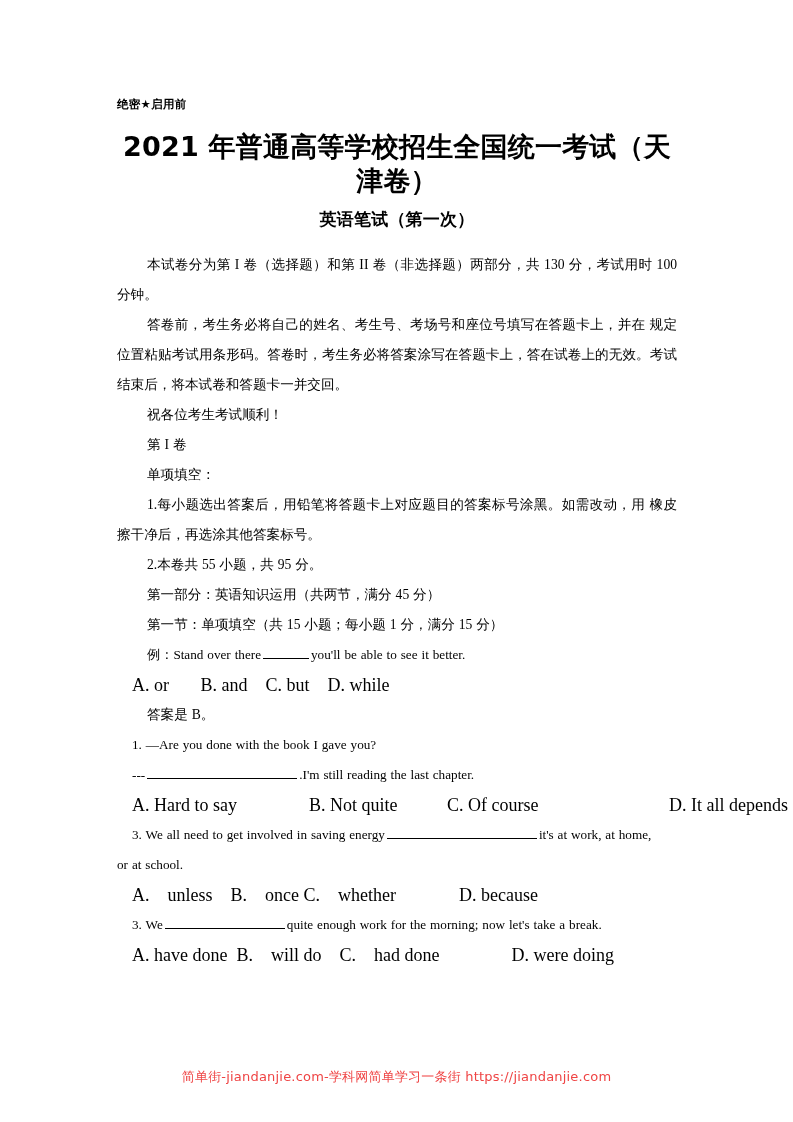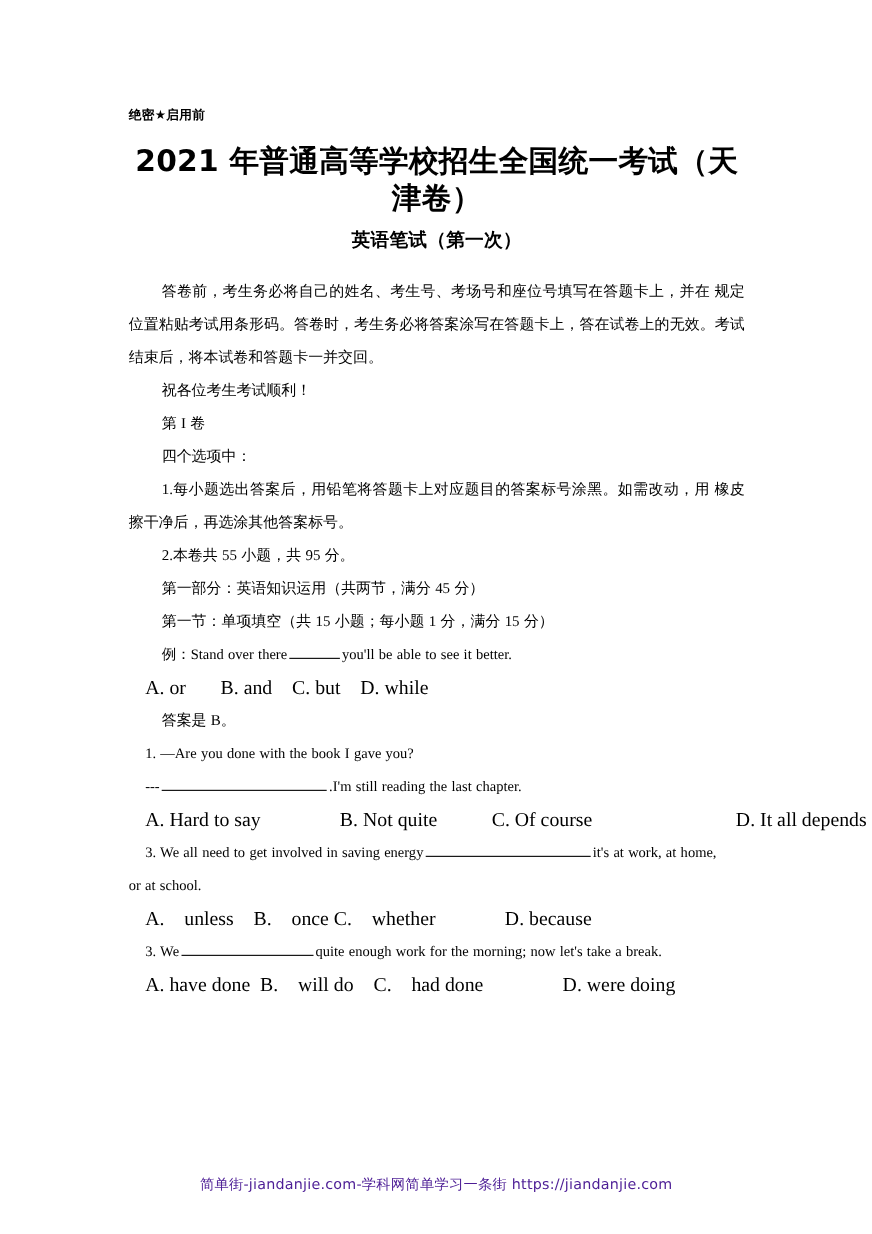--- a/index.html
+++ b/index.html
@@ -115,44 +115,45 @@
 
   
   .footer-watermark {
     position: absolute;
     left: 0;
     top: 1068px;
     width: 793px;
     text-align: center;
     font-family: "DejaVu Sans", "Liberation Sans", sans-serif;
     font-size: 13px;
-    color: #4c1d95;
+    color: #ef4444;
     letter-spacing: 0.2px;
   }
 </style>
 </head>
 <body>
 
 <div class="page">
   <div class="content">
 
     <div class="secret-line">绝密★启用前</div>
 
     <h1 class="doc-title">2021 年普通高等学校招生全国统一考试（天津卷）</h1>
 
     <h2 class="doc-subtitle">英语笔试（第一次）</h2>
 
+    <p class="para indent">本试卷分为第 I 卷（选择题）和第 II 卷（非选择题）两部分，共 130 分，考试用时 100 分钟。</p>
 
     <p class="para indent">答卷前，考生务必将自己的姓名、考生号、考场号和座位号填写在答题卡上，并在 规定位置粘贴考试用条形码。答卷时，考生务必将答案涂写在答题卡上，答在试卷上的无效。考试结束后，将本试卷和答题卡一并交回。</p>
 
     <p class="para indent">祝各位考生考试顺利！</p>
 
     <p class="para indent">第 I 卷</p>
 
-    <p class="para indent">四个选项中：</p>
+    <p class="para indent">单项填空：</p>
 
     <p class="para indent">1.每小题选出答案后，用铅笔将答题卡上对应题目的答案标号涂黑。如需改动，用 橡皮擦干净后，再选涂其他答案标号。</p>
 
     <p class="para indent">2.本卷共 55 小题，共 95 分。</p>
 
     <p class="para indent">第一部分：英语知识运用（共两节，满分 45 分）</p>
 
     <p class="para indent">第一节：单项填空（共 15 小题；每小题 1 分，满分 15 分）</p>
 
 

